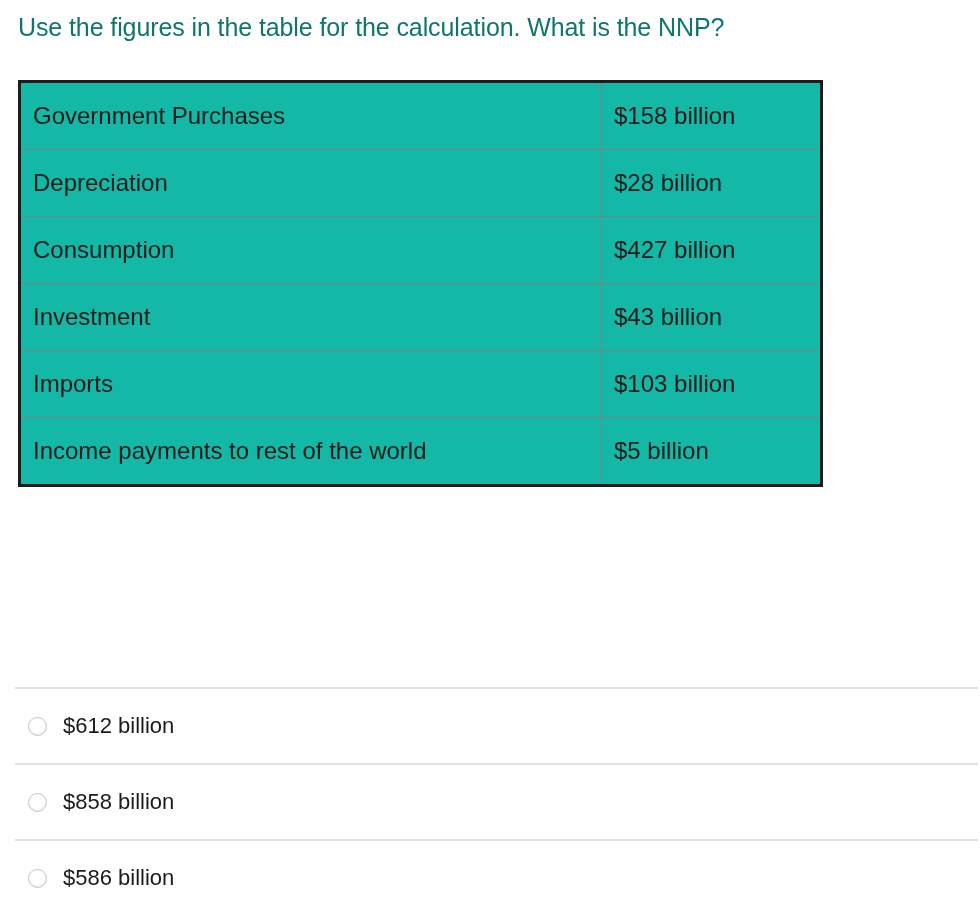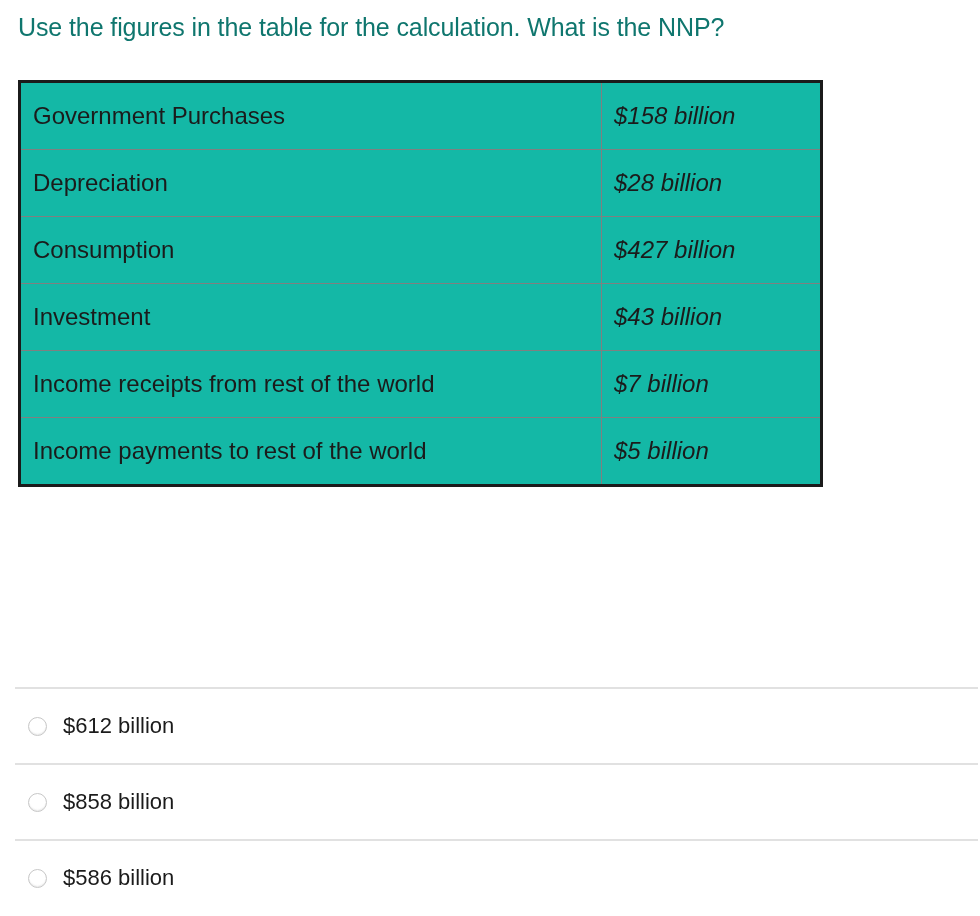--- a/index.html
+++ b/index.html
@@ -49,21 +49,21 @@
     border: 1px solid #808080;
     height: 66px;
     padding: 0 12px;
     font-size: 24px;
     color: #1b1b1b;
     vertical-align: middle;
     white-space: nowrap;
     overflow: hidden;
   }
   .figures-table td.col-label { width: 556px; }
-  .figures-table td.col-value { width: 194px; font-style: italic; }
+  .figures-table td.col-value { width: 194px; }
 
   
   #answers {
     position: absolute;
     left: 0;
     top: 687px;
     width: 980px;
   }
   .answer-row {
     position: relative;
@@ -112,22 +112,22 @@
       </tr>
       <tr>
         <td class="col-label">Consumption</td>
         <td class="col-value">$427 billion</td>
       </tr>
       <tr>
         <td class="col-label">Investment</td>
         <td class="col-value">$43 billion</td>
       </tr>
       <tr>
-        <td class="col-label">Income receipts from rest of the world</td>
-        <td class="col-value">$7 billion</td>
+        <td class="col-label">Imports</td>
+        <td class="col-value">$103 billion</td>
       </tr>
       <tr>
         <td class="col-label">Income payments to rest of the world</td>
         <td class="col-value">$5 billion</td>
       </tr>
     </tbody>
 </table>
 
 <div id="answers">
     <div class="answer-row">

